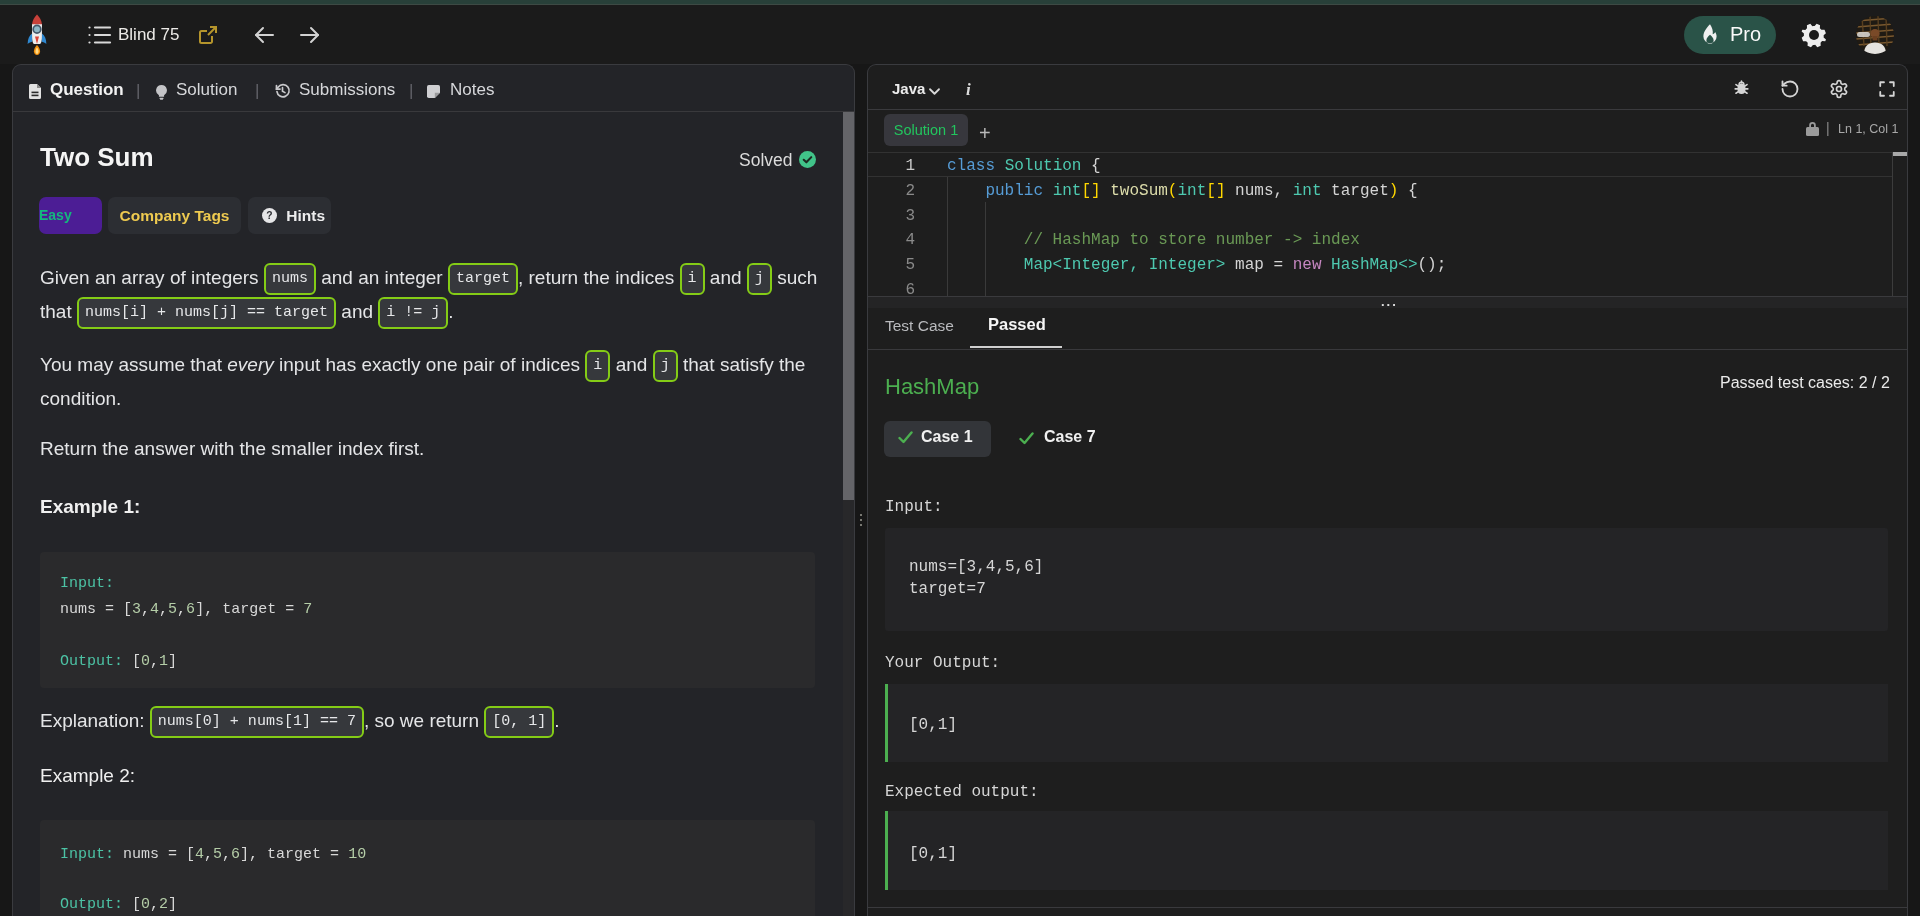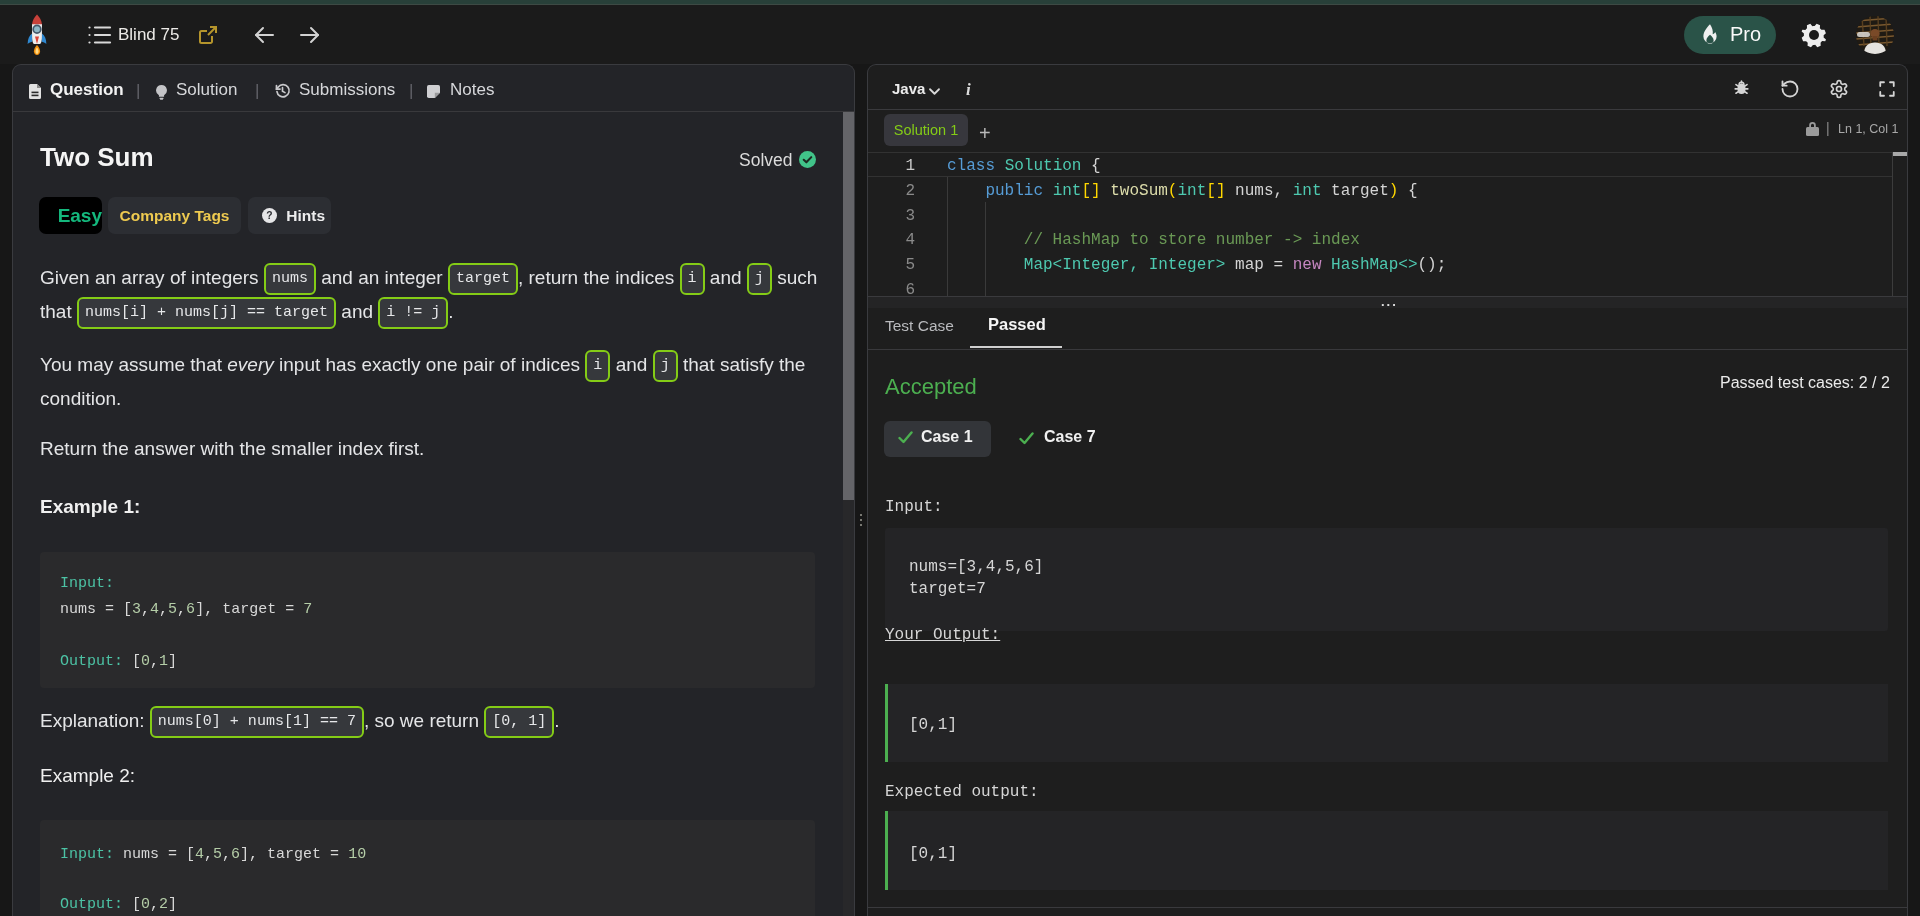--- a/index.html
+++ b/index.html
@@ -157,21 +157,21 @@
 
   <div class="abs" style="left:40px;top:142px;font-size:26px;font-weight:bold;color:#f5f5f5;">Two Sum</div>
   <div class="abs" style="left:739px;top:150px;font-size:17.5px;color:#dcdcdc;">Solved</div>
   <div class="abs" style="left:799px;top:151px;">
     <svg width="17" height="17" viewBox="0 0 18 18">
       <circle cx="9" cy="9" r="9" fill="#41c389"></circle>
       <polyline points="5,9.3 7.8,12 13,6.5" fill="none" stroke="#1d2a22" stroke-width="2.2" stroke-linecap="round" stroke-linejoin="round"></polyline>
     </svg>
   </div>
 
-  <div class="abs" style="left:39px;top:197px;width:63px;height:37px;background:#000000;border-radius:7px;text-align:right;line-height:37px;font-size:19px;font-weight:bold;color:#14b87d;">Easy</div>
+  <div class="abs" style="left:39px;top:197px;width:63px;height:37px;background:#4c1d95;border-radius:7px;text-align:left;line-height:37px;font-size:14px;font-weight:bold;color:#14b87d;">Easy</div>
   <div class="abs" style="left:108px;top:197px;width:133px;height:37px;background:#2c2e33;border-radius:7px;text-align:center;line-height:37px;font-size:15.5px;font-weight:bold;color:#eeca50;">Company Tags</div>
   <div class="abs" style="left:248px;top:197px;width:83px;height:37px;background:#2c2e33;border-radius:7px;line-height:37px;font-size:15.5px;font-weight:bold;color:#ededee;">
     <span style="margin-left:14px;">
       <svg width="15" height="15" viewBox="0 0 16 16" style="vertical-align:-2px;">
         <circle cx="8" cy="8" r="8" fill="#e6e6e8"></circle>
         <text x="8" y="12" font-size="11" font-weight="bold" text-anchor="middle" fill="#2c2e33" font-family="Liberation Sans">?</text>
       </svg>
     </span>
     <span style="margin-left:5px;">Hints</span>
   </div>
@@ -246,21 +246,21 @@
   </div>
   <div class="abs" style="left:1878px;top:80px;">
     <svg width="18" height="18" viewBox="0 0 24 24" fill="none" stroke="#d4d4d4" stroke-width="2.4" stroke-linecap="round" stroke-linejoin="round">
       <polyline points="3,8 3,3 8,3"></polyline>
         <polyline points="16,3 21,3 21,8"></polyline>
       <polyline points="21,16 21,21 16,21"></polyline>
         <polyline points="8,21 3,21 3,16"></polyline>
     </svg>
   </div>
 
-  <div class="abs" style="left:884px;top:114px;width:84px;height:32px;background:#37373d;border-radius:6px;text-align:center;line-height:32px;font-size:14.5px;color:#84cc16;">Solution 1</div>
+  <div class="abs" style="left:884px;top:114px;width:84px;height:32px;background:#37373d;border-radius:6px;text-align:center;line-height:32px;font-size:14.5px;color:#22c55e;">Solution 1</div>
   <div class="abs" style="left:979px;top:122px;font-size:20px;color:#b9b9b9;font-weight:400;">+</div>
   <div class="abs" style="left:1806px;top:121px;">
     <svg width="13" height="15" viewBox="0 0 13 15" fill="#9b9b9b">
       <rect x="0" y="6" width="13" height="9" rx="1.5"></rect>
       <path d="M3.2 6 L3.2 4.2 A3.3 3.3 0 0 1 9.8 4.2 L9.8 6 L8 6 L8 4.2 A1.5 1.5 0 0 0 5 4.2 L5 6 Z"></path>
     </svg>
   </div>
   <div class="abs" style="left:1826px;top:120px;color:#8a8a8a;font-size:14px;">|</div>
   <div class="abs" style="left:1838px;top:122px;font-size:12.5px;color:#a8a8a8;">Ln 1, Col 1</div>
 
@@ -283,40 +283,40 @@
   <div class="abs" style="left:1893px;top:152px;width:14px;height:3.5px;background:#a8a8a8;"></div>
 
   <div class="abs" style="left:868px;top:296px;width:1039px;height:12px;background:#242425;border-top:1px solid #3a3a3d;"></div>
   <div class="abs" style="left:1381px;top:294px;color:#e0e0e0;font-size:13px;letter-spacing:2px;font-weight:bold;">...</div>
 
   <div class="abs" style="left:868px;top:308px;width:1039px;height:42px;border-bottom:1px solid #39393c;"></div>
   <div class="abs" style="left:885px;top:317px;font-size:15.5px;color:#b9babd;">Test Case</div>
   <div class="abs" style="left:988px;top:315px;font-size:16.5px;font-weight:bold;color:#f5f5f5;">Passed</div>
   <div class="abs" style="left:970px;top:346px;width:92px;height:2px;background:#cfcfcf;"></div>
 
-  <div class="abs" style="left:885px;top:374px;font-size:22px;color:#4caf50;">Accepted</div>
+  <div class="abs" style="left:885px;top:374px;font-size:22px;color:#4caf50;">HashMap</div>
   <div class="abs" style="left:1720px;top:374px;font-size:16px;color:#eaeaea;">Passed test cases: 2 / 2</div>
 
   <div class="abs" style="left:884px;top:421px;width:107px;height:36px;background:#333539;border-radius:6px;">
     <svg class="abs" style="left:14px;top:10px;" width="15" height="13" viewBox="0 0 15 13" fill="none" stroke="#4caf50" stroke-width="2.4" stroke-linecap="round" stroke-linejoin="round">
         <polyline points="1.5,7 5.5,11 13.5,1.5"></polyline>
       </svg>
     <div class="abs" style="left:37px;top:7px;font-size:16px;font-weight:bold;color:#f0f0f0;">Case 1</div>
   </div>
   <div class="abs" style="left:1019px;top:431px;">
     <svg width="15" height="13" viewBox="0 0 15 13" fill="none" stroke="#4caf50" stroke-width="2.4" stroke-linecap="round" stroke-linejoin="round">
         <polyline points="1.5,7 5.5,11 13.5,1.5"></polyline>
       </svg>
   </div>
   <div class="abs" style="left:1044px;top:428px;font-size:16px;font-weight:bold;color:#f0f0f0;">Case 7</div>
 
   <div class="abs mono" style="left:885px;top:498px;font-size:16px;color:#d6d6d6;">Input:</div>
   <div class="abs mono" style="left:885px;top:528px;width:1003px;height:103px;background:#242426;border-radius:3px;padding:27.5px 0 0 24px;font-size:16px;line-height:22px;white-space:pre;color:#d6d6d6;">nums=[3,4,5,6]
 target=7</div>
 
-  <div class="abs mono" style="left:885px;top:626px;font-size:16px;color:#d6d6d6;text-decoration:underline;">Your Output:</div>
+  <div class="abs mono" style="left:885px;top:654px;font-size:16px;color:#d6d6d6;">Your Output:</div>
   <div class="abs mono" style="left:885px;top:684px;width:1003px;height:78px;background:#242426;border-left:3px solid #4caf50;padding:29px 0 0 21px;font-size:16px;line-height:25px;color:#d6d6d6;">[0,1]</div>
 
   <div class="abs mono" style="left:885px;top:783px;font-size:16px;color:#d6d6d6;">Expected output:</div>
   <div class="abs mono" style="left:885px;top:811px;width:1003px;height:79px;background:#242426;border-left:3px solid #4caf50;padding:31px 0 0 21px;font-size:16px;line-height:25px;color:#d6d6d6;">[0,1]</div>
 
   <div class="abs" style="left:868px;top:907px;width:1039px;height:1px;background:#3a3a3d;"></div>
 </div>
 
 </body></html>

